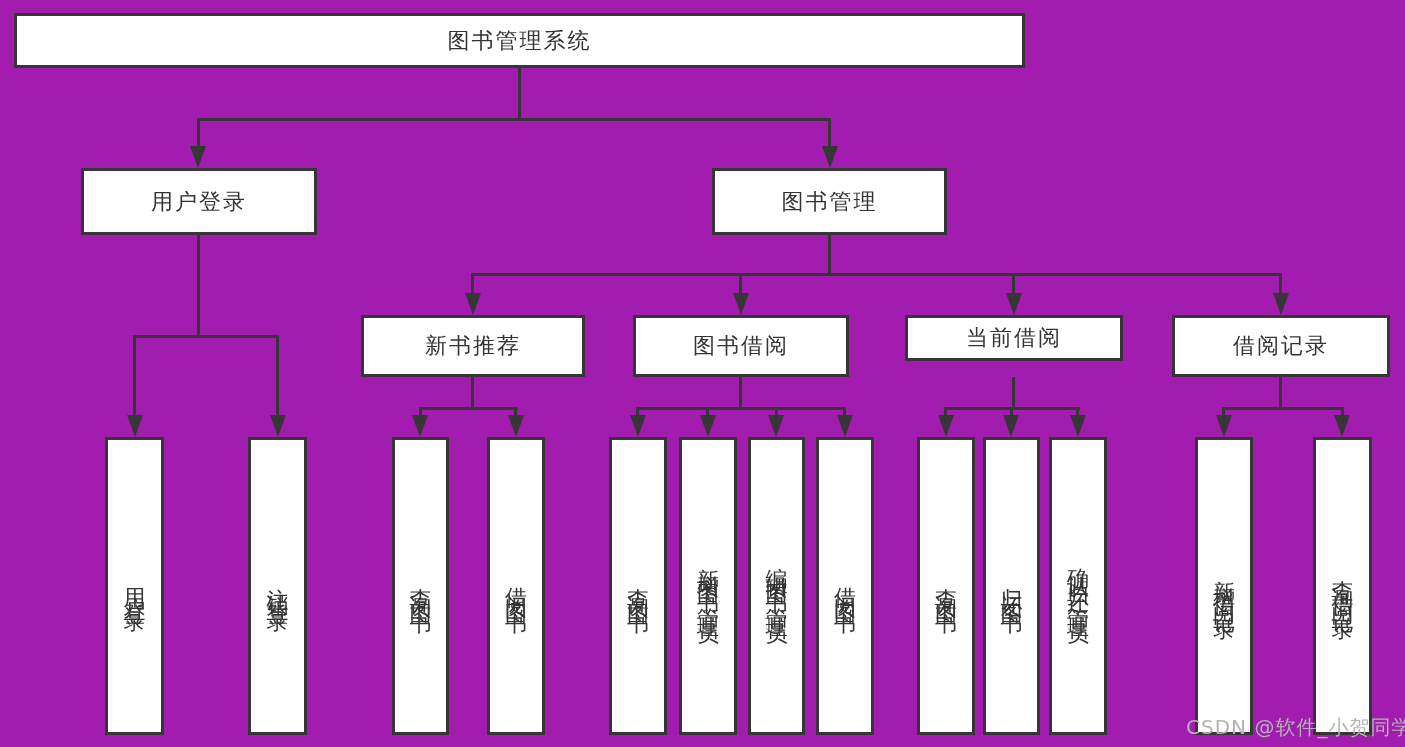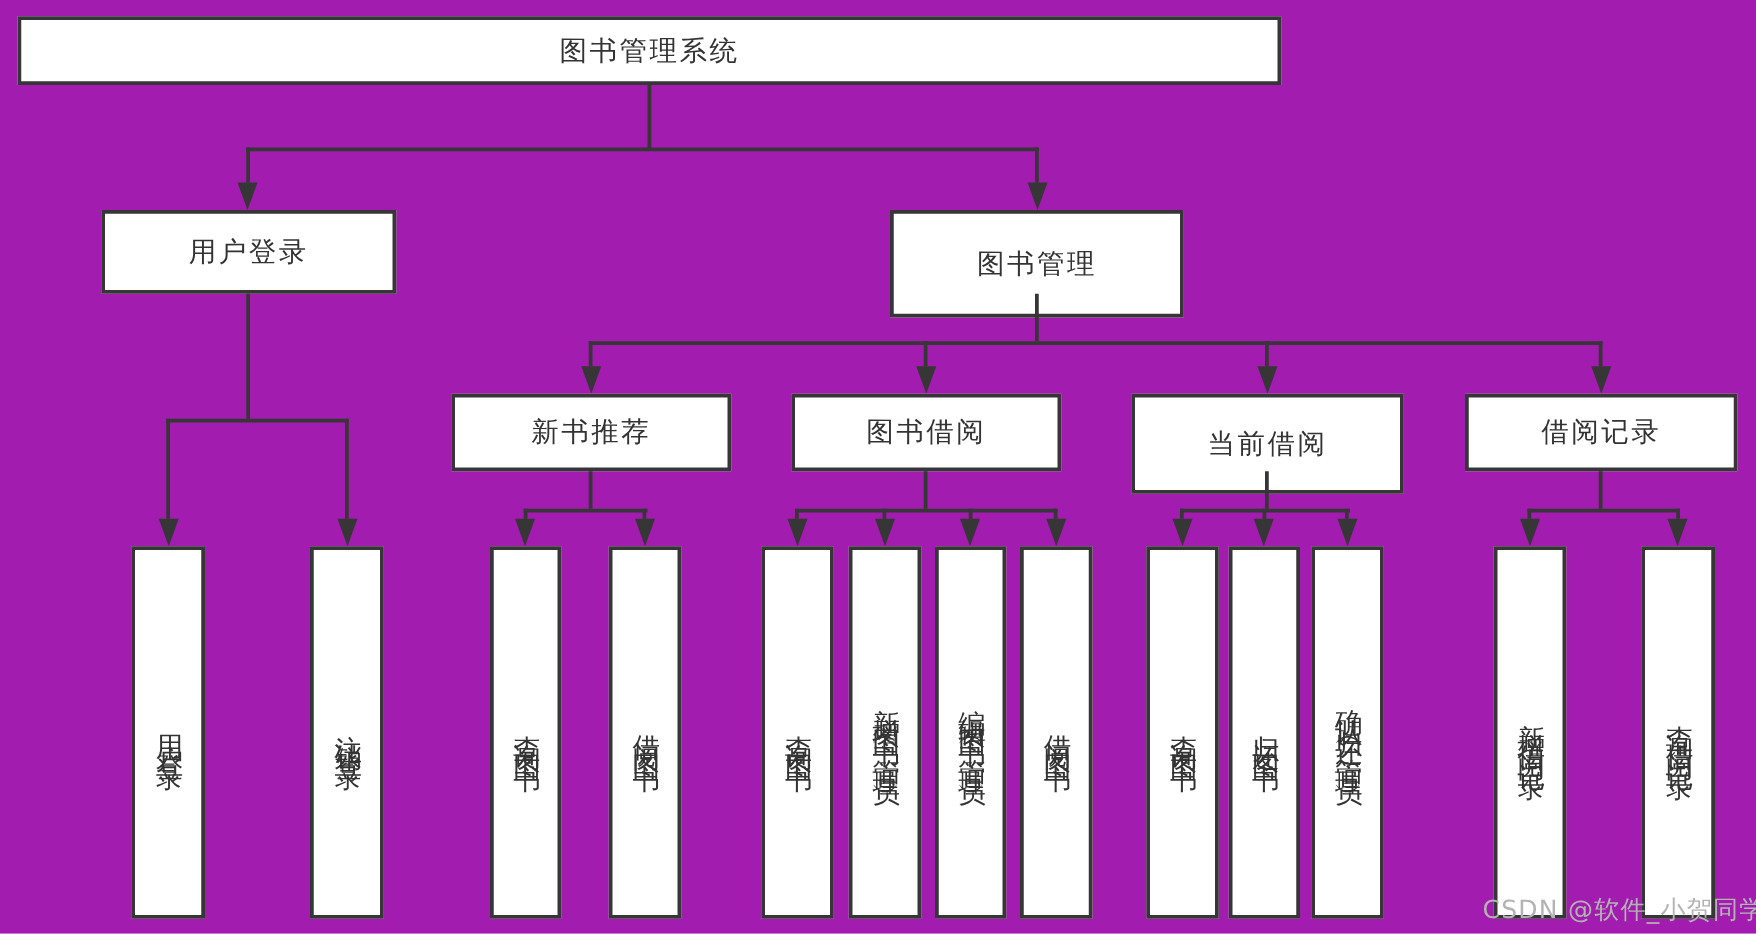--- a/index.html
+++ b/index.html
@@ -45,21 +45,21 @@
   <div class="vline" style="left:518px;top:67px;height:52px;"></div>
   <div class="hline" style="left:197px;top:118px;width:634px;"></div>
   <div class="vline" style="left:197px;top:118px;height:28px;"></div>
   <div class="arrow" style="left:190px;top:146px;"></div>
   <div class="vline" style="left:828px;top:118px;height:28px;"></div>
   <div class="arrow" style="left:822px;top:146px;"></div>
 
   <div class="node" style="left:81px;top:168px;width:236px;height:67px;">
     <span>用户登录</span>
   </div>
-  <div class="node" style="left:712px;top:168px;width:235px;height:86px;">
+  <div class="node" style="left:712px;top:168px;width:235px;height:67px;">
     <span>图书管理</span>
   </div>
 
   <div class="vline" style="left:197px;top:235px;height:100px;"></div>
   <div class="hline" style="left:133px;top:335px;width:146px;"></div>
   <div class="vline" style="left:133px;top:335px;height:80px;"></div>
   <div class="arrow" style="left:127px;top:415px;"></div>
   <div class="vline" style="left:276px;top:335px;height:80px;"></div>
   <div class="arrow" style="left:270px;top:415px;"></div>
 
@@ -73,21 +73,21 @@
   <div class="arrow" style="left:1006px;top:293px;"></div>
   <div class="vline" style="left:1279px;top:273px;height:20px;"></div>
   <div class="arrow" style="left:1273px;top:293px;"></div>
 
   <div class="node" style="left:361px;top:315px;width:224px;height:62px;">
     <span>新书推荐</span>
   </div>
   <div class="node" style="left:633px;top:315px;width:216px;height:62px;">
     <span>图书借阅</span>
   </div>
-  <div class="node" style="left:905px;top:315px;width:218px;height:80px;">
+  <div class="node" style="left:905px;top:315px;width:218px;height:46px;">
     <span>当前借阅</span>
   </div>
   <div class="node" style="left:1172px;top:315px;width:218px;height:62px;">
     <span>借阅记录</span>
   </div>
 
   <div class="vline" style="left:471px;top:377px;height:30px;"></div>
   <div class="hline" style="left:419px;top:407px;width:99px;"></div>
   <div class="vline" style="left:419px;top:407px;height:8px;"></div>
   <div class="arrow" style="left:412px;top:415px;"></div>

